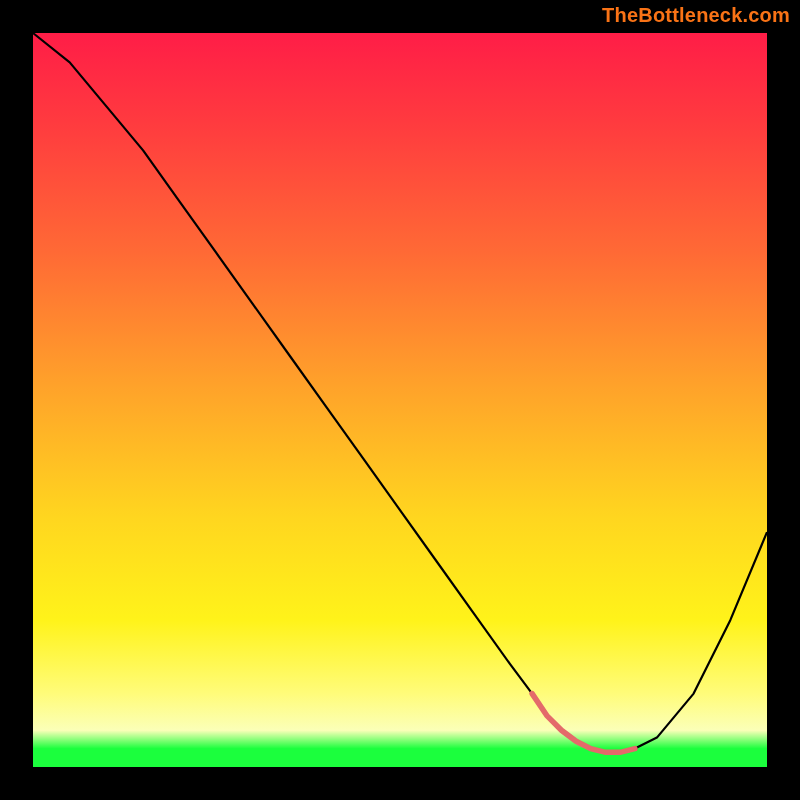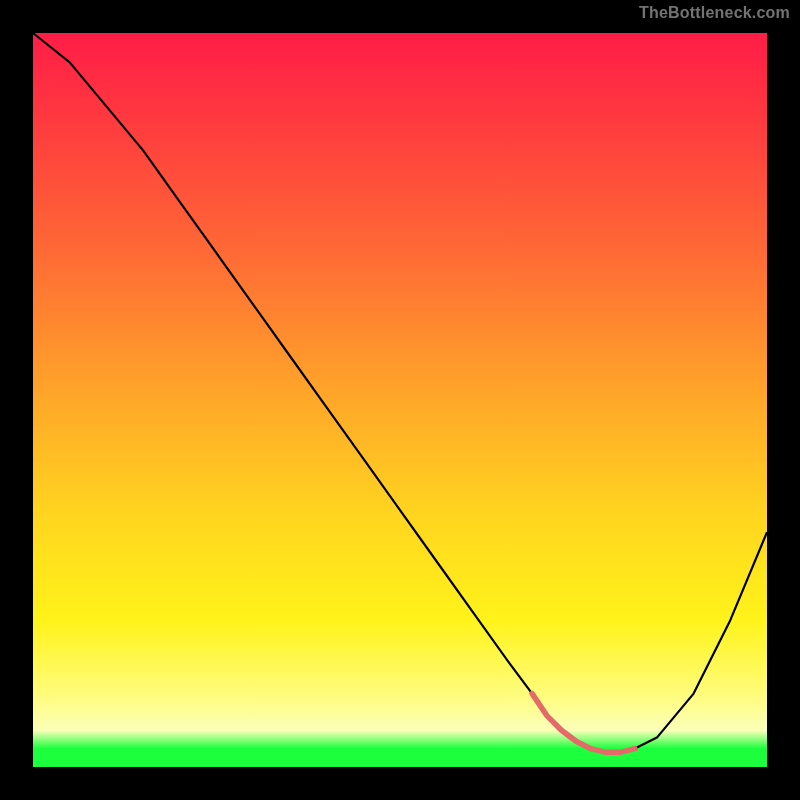--- a/index.html
+++ b/index.html
@@ -14,22 +14,22 @@
   .frame {
     position: relative;
     width: 800px;
     height: 800px;
     background: #000;
   }
   .watermark {
     position: absolute;
     top: 4px;
     right: 10px;
-    color: #737373;
-    font-size: 16px;
+    color: #f97316;
+    font-size: 20px;
     font-weight: 600;
     letter-spacing: 0.2px;
     user-select: none;
   }
   .plot {
     position: absolute;
     left: 33px;
     top: 33px;
     width: 734px;
     height: 734px;

